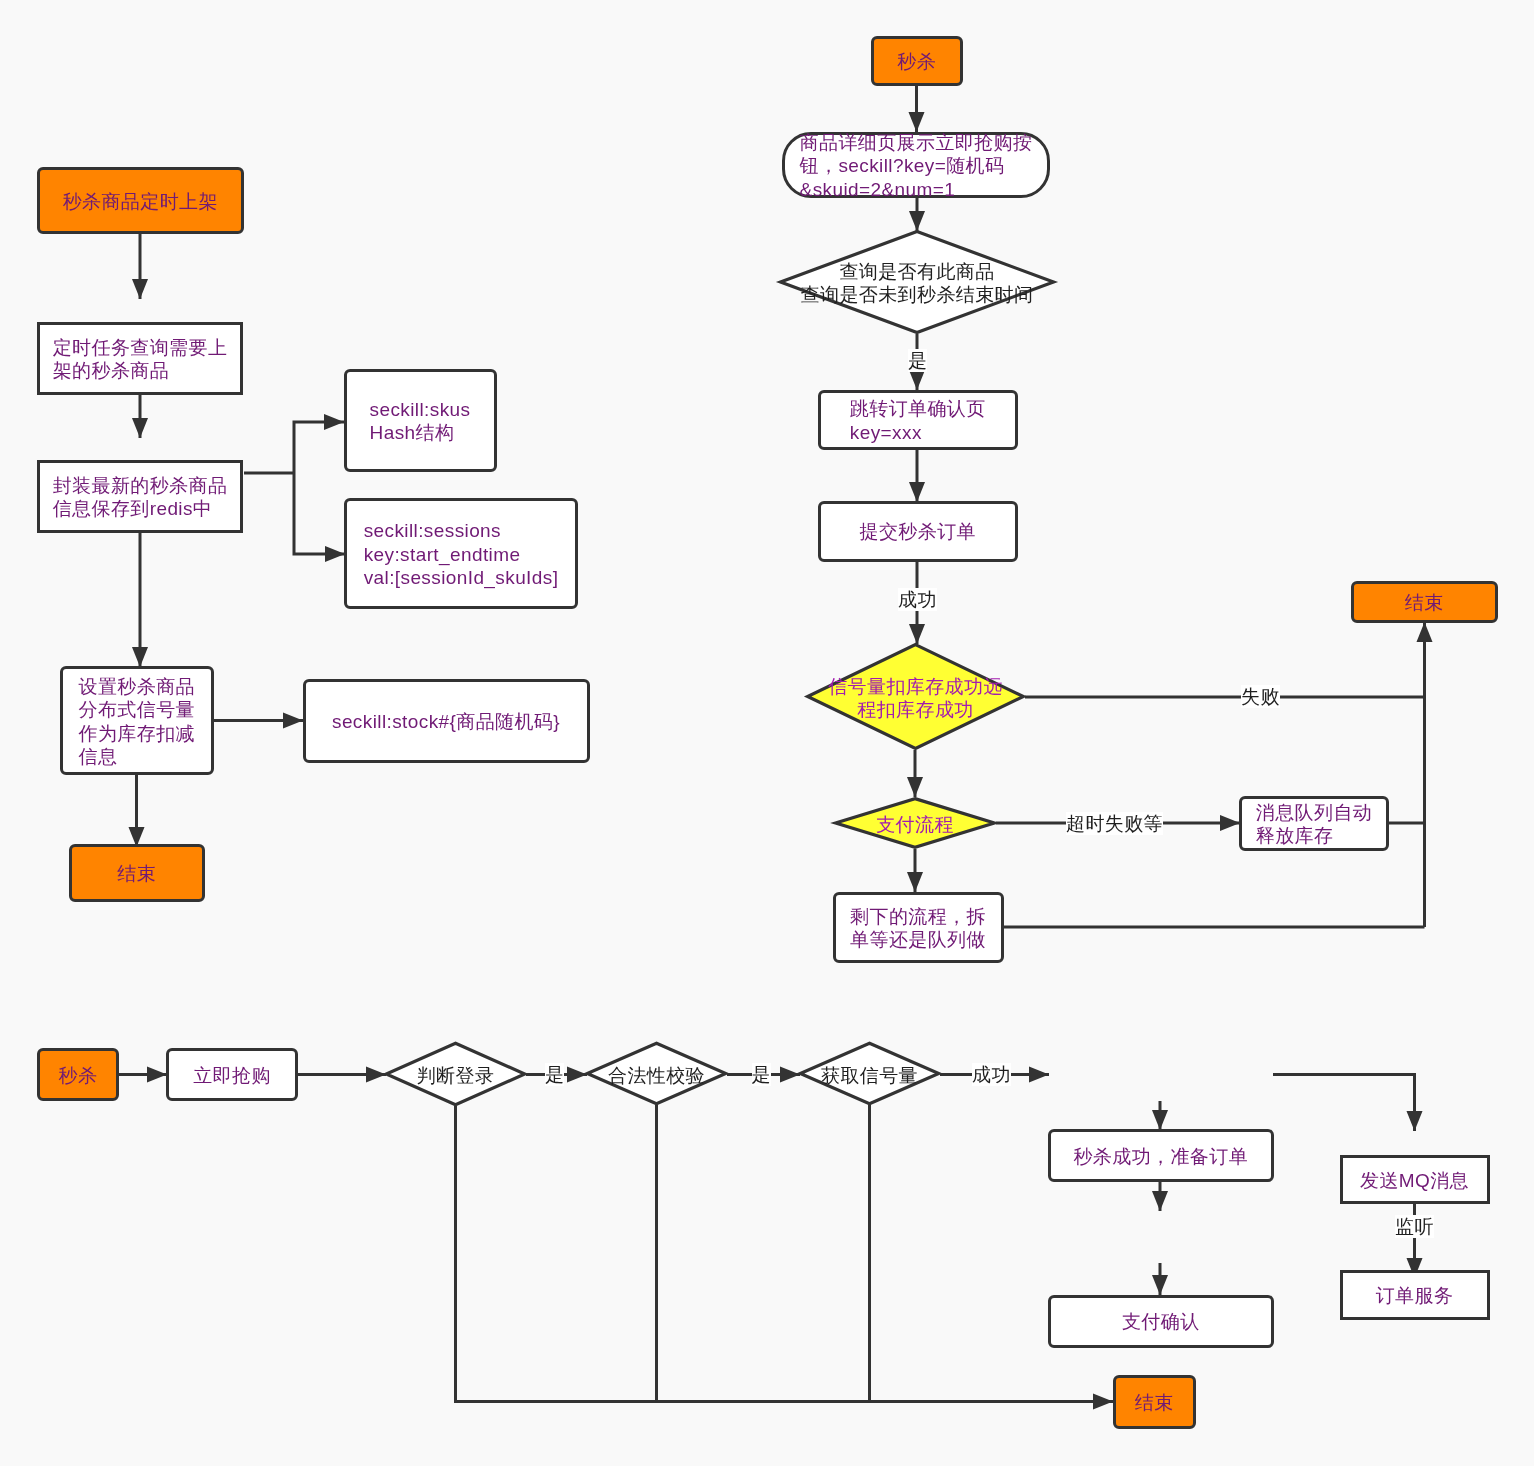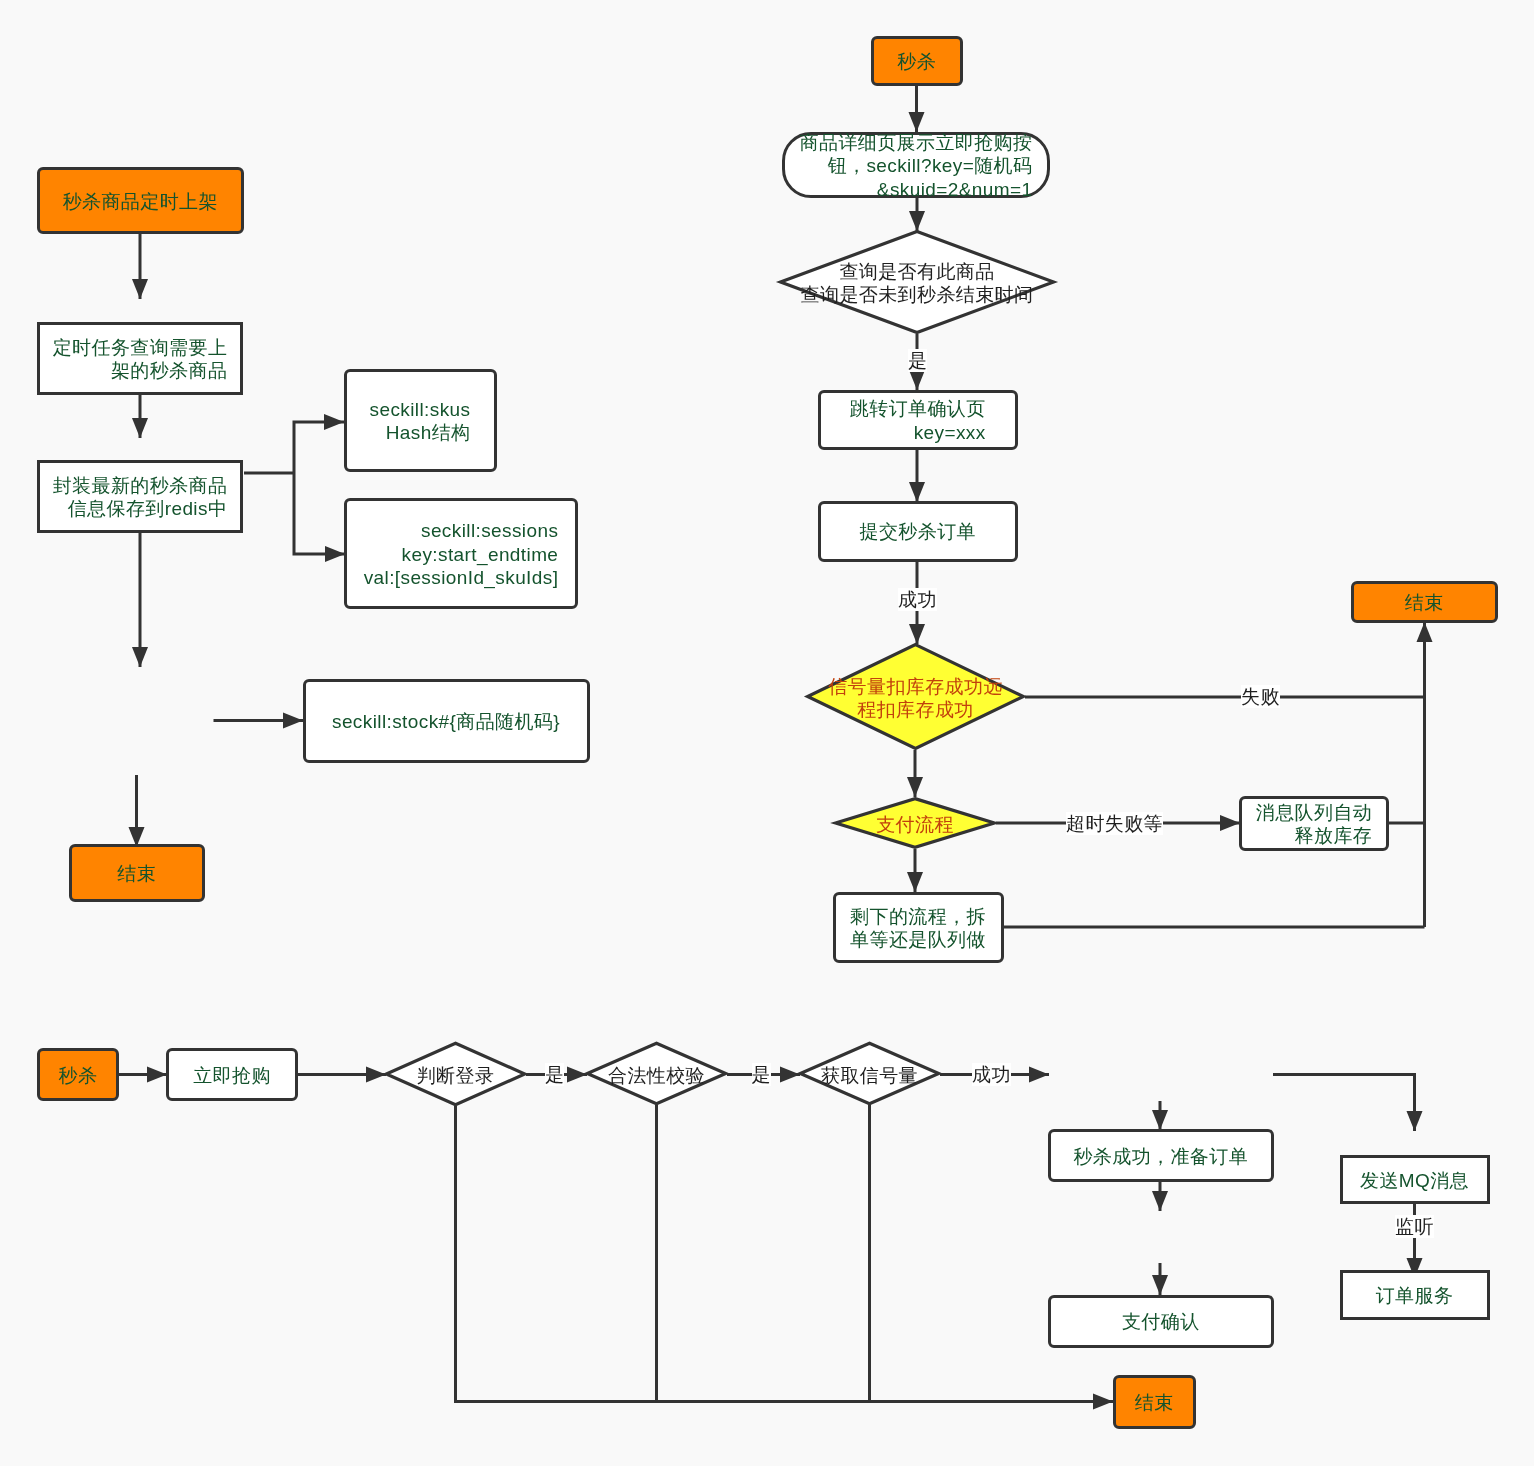--- a/index.html
+++ b/index.html
@@ -2,34 +2,34 @@
 <html><head>
 <meta charset="utf-8">
 <title>seckill flowchart</title>
 <style>
   html,body{margin:0;padding:0;}
   body{width:1534px;height:1466px;background:#f9f9f9;overflow:hidden;
        font-family:"Liberation Sans",sans-serif;}
   #stage{position:relative;width:1534px;height:1466px;}
   svg#edges{position:absolute;left:0;top:0;width:1534px;height:1466px;pointer-events:none;}
   .node{position:absolute;box-sizing:border-box;display:flex;align-items:center;justify-content:center;
-        border:3.2px solid #333333;background:#ffffff;color:#14532d;text-align:right;
+        border:3.2px solid #333333;background:#ffffff;color:#701a75;text-align:left;
         font-size:19px;letter-spacing:0.4px;line-height:23.4px;white-space:pre;z-index:3;padding-top:2px;
         -webkit-font-smoothing:antialiased;}
   .node.r8{border-radius:6px;}
   .node.r0{border-radius:0;margin-top:24px;}
   .node.orange{background:#ff8400;}
   .node.ovf{overflow:visible;border-radius:29px;}
   .dnode{position:absolute;z-index:3;}
   .dnode svg{position:absolute;left:0;top:0;overflow:visible;}
   .dnode .lbl{position:absolute;left:50%;top:50%;transform:translate(-50%,-50%);
               text-align:center;font-size:19px;letter-spacing:0.4px;line-height:23.4px;
               color:#1f1f1f;white-space:pre;-webkit-font-smoothing:antialiased;
               padding-top:3px;box-sizing:content-box;}
-  .dnode.yel .lbl{color:#c2410c;}
+  .dnode.yel .lbl{color:#a21caf;}
   .elabel{position:absolute;font-size:19px;letter-spacing:0.4px;line-height:23px;color:#1f1f1f;
           background:#ffffff;white-space:nowrap;z-index:4;text-align:center;
           -webkit-font-smoothing:antialiased;}
 </style>
 </head>
 <body>
 
 <div id="stage">
   <svg id="edges" viewBox="0 0 1534 1466">
     <defs>
@@ -77,20 +77,24 @@
   <div class="node orange r8" style="left:37px;top:167px;width:206.5px;height:66.5px;">秒杀商品定时上架</div>
   <div class="node r0" style="left:37px;top:298px;width:206px;height:72.5px;">定时任务查询需要上
 架的秒杀商品</div>
   <div class="node r0" style="left:37px;top:436px;width:206px;height:72.5px;">封装最新的秒杀商品
 信息保存到redis中</div>
   <div class="node r8" style="left:343.5px;top:368.5px;width:153px;height:103.5px;">seckill:skus
 Hash结构</div>
   <div class="node r8" style="left:344px;top:498px;width:234px;height:111px;">seckill:sessions
 key:start_endtime
 val:[sessionId_skuIds]</div>
+  <div class="node r8" style="left:60px;top:666px;width:153.5px;height:109px;">设置秒杀商品
+分布式信号量
+作为库存扣减
+信息</div>
   <div class="node r8" style="left:302.5px;top:678.5px;width:287px;height:84px;">seckill:stock#{商品随机码}</div>
   <div class="node orange r8" style="left:68.5px;top:844px;width:136.5px;height:57.5px;">结束</div>
 
   <div class="node orange r8" style="left:870.5px;top:35.5px;width:92.5px;height:50.5px;">秒杀</div>
   <div class="node r8 ovf" style="left:782px;top:132px;width:268px;height:66px;">商品详细页展示立即抢购按
 钮，seckill?key=随机码
 &amp;skuid=2&amp;num=1</div>
 
   <div class="dnode" style="left:779px;top:230px;width:276px;height:104px;">
     <svg width="276" height="104" viewBox="0 0 276 104">

